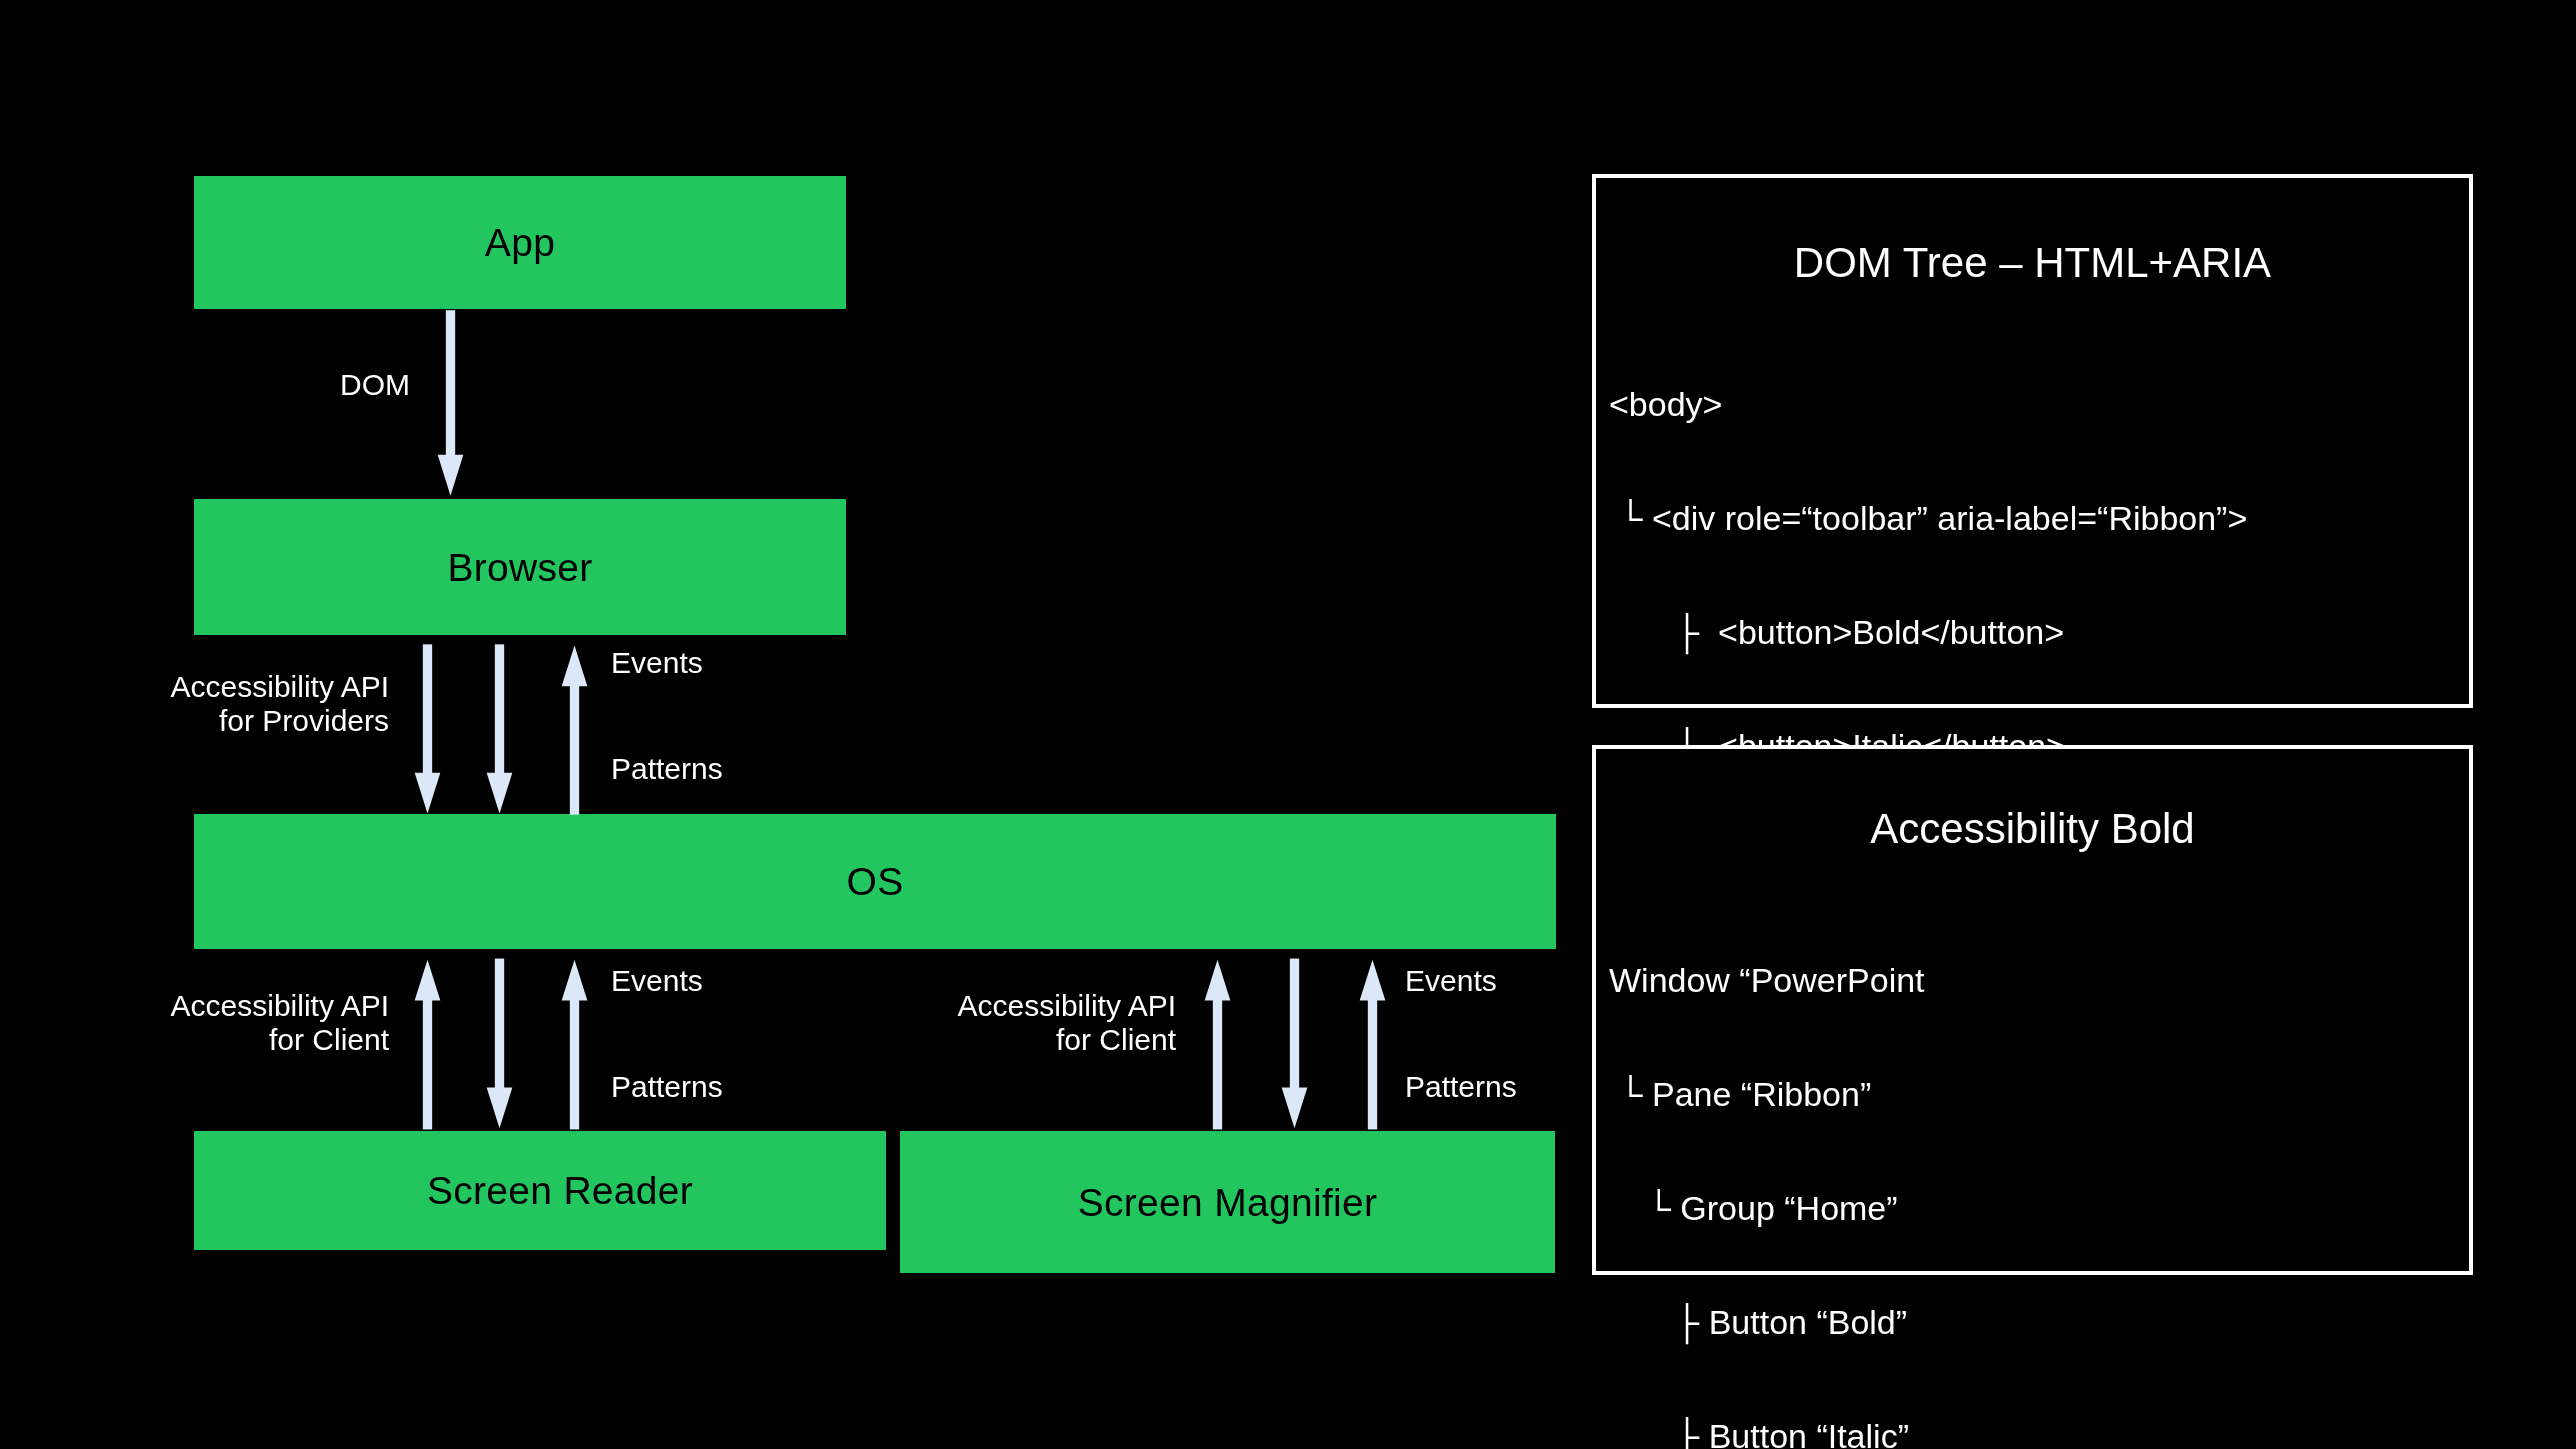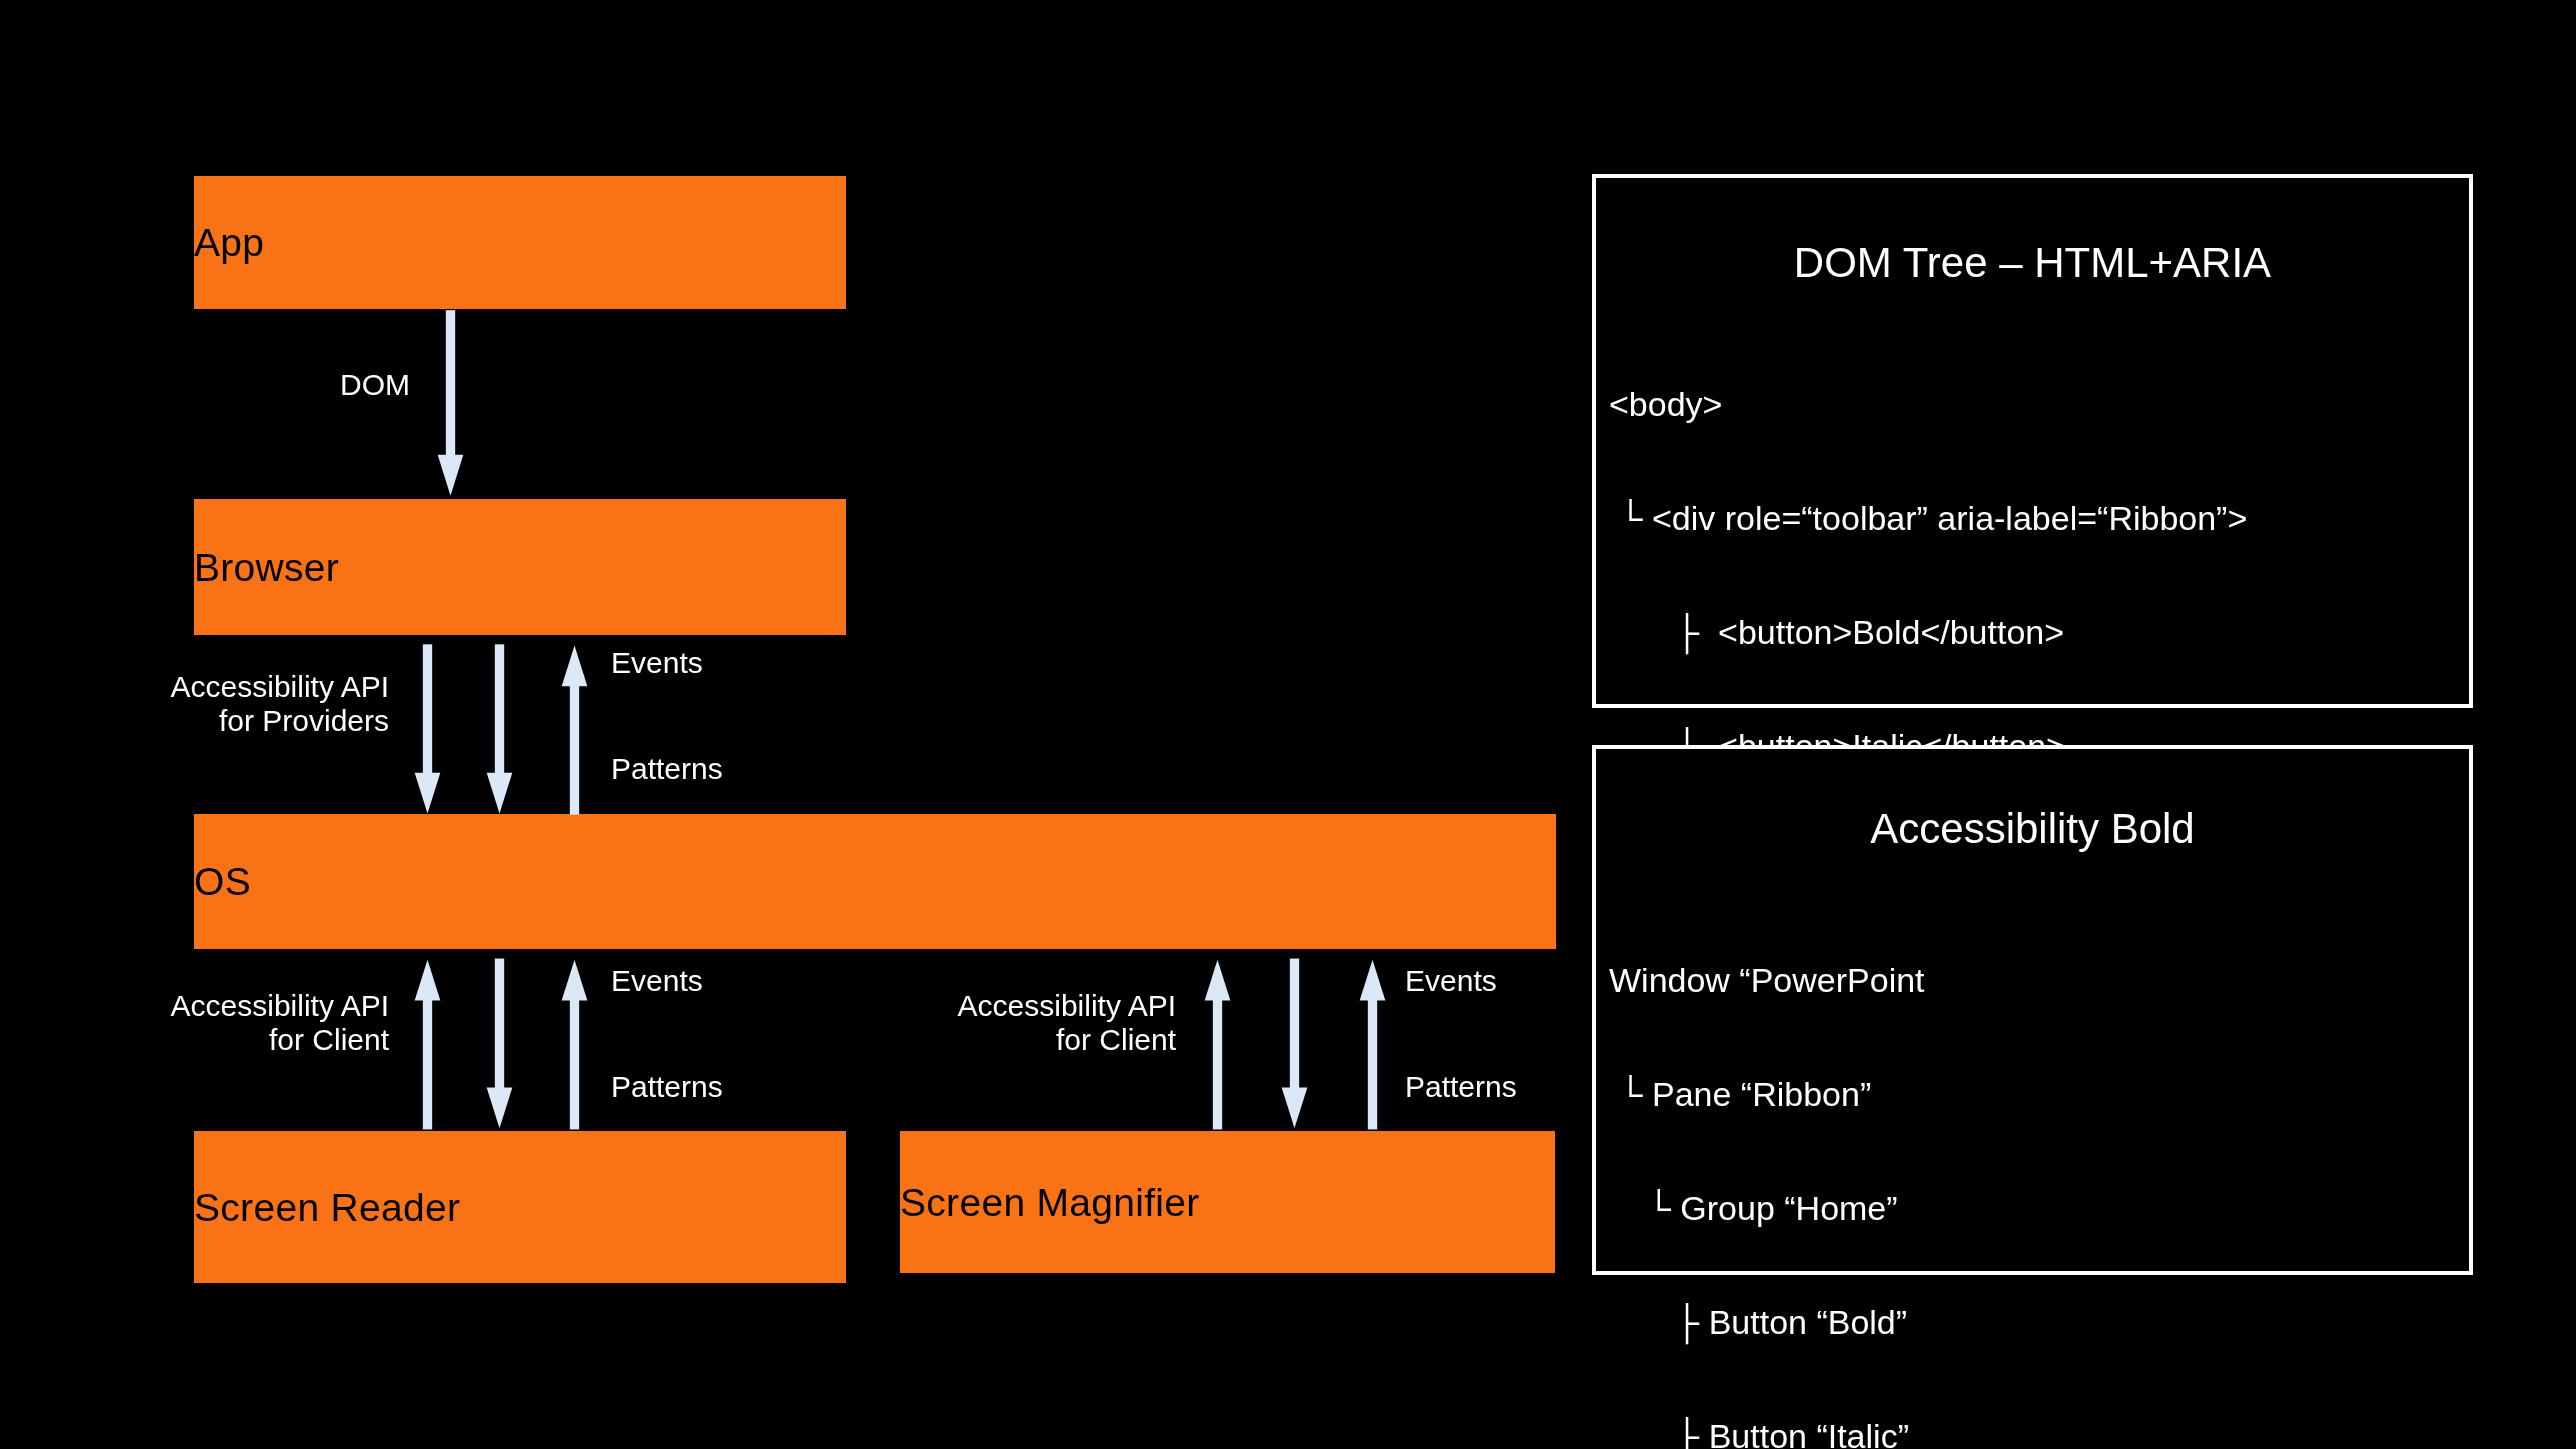--- a/index.html
+++ b/index.html
@@ -12,24 +12,25 @@
     width: 2576px;
     height: 1449px;
     background: #000000;
     font-family: "Liberation Sans", sans-serif;
     overflow: hidden;
   }
 
   
   .box {
     position: absolute;
-    background: #f97316;
+    background: #22c55e;
     color: #000000;
     display: flex;
     align-items: center;
+    justify-content: center;
     font-size: 39px;
     font-weight: 400;
     letter-spacing: 0.3px;
     line-height: 1;
   }
 
   
   .conn-label {
     position: absolute;
     color: #FFFFFF;
@@ -85,21 +86,21 @@
   </div>
 
   <div class="box" style="left:194px; top:499px; width:652px; height:136px;">
     <span>Browser</span>
   </div>
 
   <div class="box" style="left:194px; top:814px; width:1362px; height:135px;">
     <span>OS</span>
   </div>
 
-  <div class="box" style="left:194px; top:1131px; width:652px; height:152px;">
+  <div class="box" style="left:194px; top:1131px; width:652px; height:119px;padding-left:40px;">
     <span>Screen Reader</span>
   </div>
 
   <div class="box" style="left:900px; top:1131px; width:655px; height:142px;">
     <span>Screen Magnifier</span>
   </div>
 
   <div class="arrow" style="left:433px; top:310px; width:35px; height:187px;">
     <svg width="35" height="187" viewBox="0 0 60 320">
       <rect x="22" y="0" width="16" height="250" fill="#DCE8F7"></rect>

